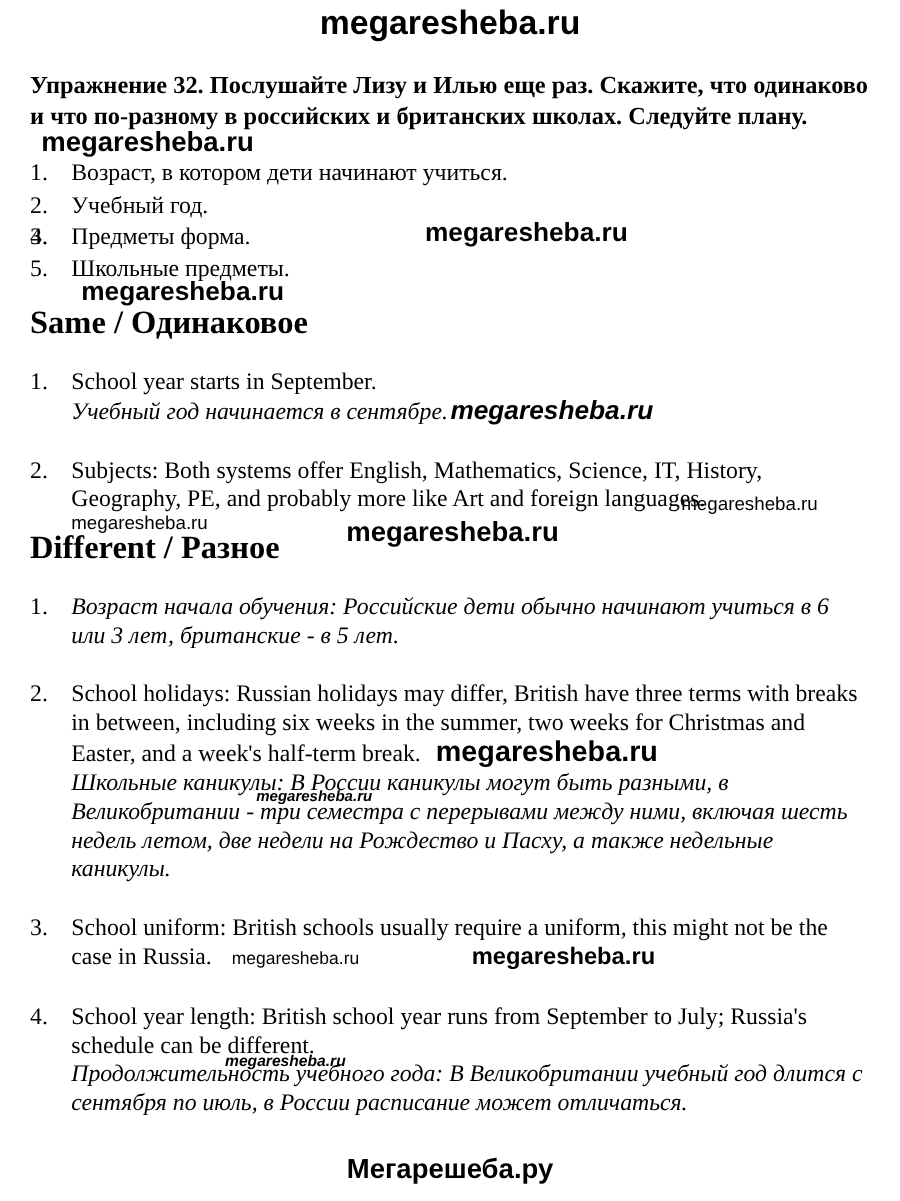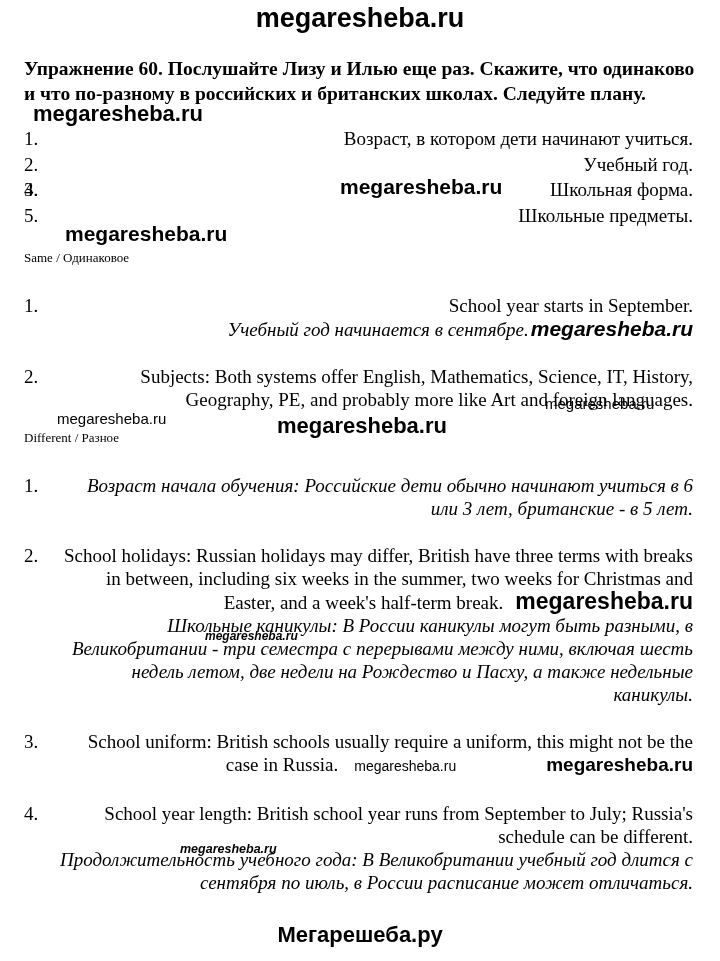--- a/index.html
+++ b/index.html
@@ -42,50 +42,50 @@
   .wm-plan3   { font-size:21px; left:316px; top:-3px; }
   .wm-right-sm { font-weight:400; font-size:15px; left:521px; top:-31px; }
   .wm-left-sm  { font-weight:400; font-size:15px; left:33px;  top:-16px; }
   .wm-center-big { font-size:22px; left:253px; top:-13px; }
   .wm-between-lines { font-size:12px; left:148px; top:11px; }
   .wm-above-ru { font-size:12.5px; left:123px; top:-10px; }
 
   
   ol.num-list { list-style:none; counter-reset:n; margin:0; padding:0; }
   ol.num-list > li {
-    counter-increment:n; position:relative; padding-left:33px;text-align:right;
+    counter-increment:n; position:relative; padding-left:33px;
   }
   ol.num-list > li::before {
     content:counter(n) "."; position:absolute; left:0; top:0;
   }
   ol.plan-list > li { line-height:25.5px; }
   ol.answer-list > li { line-height:23px;margin-top:24px; }
   .ru { font-style:italic; }
-  .section-heading { font-weight:400; font-size:13px; line-height:24px; }
+  .section-heading { font-weight:700; font-size:26px; line-height:24px; }
   .heading-row { position:relative; }
   .diff-heading-row { margin-top:15px; }
   .ru-rel { position:relative; }
 </style>
 </head>
 <body>
 
 <div class="page">
   <div class="site-title">megaresheba.ru</div>
 
   <div class="content">
 
-    <div class="exercise-title">Упражнение 60. Послушайте Лизу и Илью еще раз. Скажите, что одинаково и что по-разному в российских и британских школах. Следуйте плану.</div>
+    <div class="exercise-title">Упражнение 32. Послушайте Лизу и Илью еще раз. Скажите, что одинаково и что по-разному в российских и британских школах. Следуйте плану.</div>
 
     <span class="wm wm-block1">megaresheba.ru</span>
 
     <ol class="num-list plan-list">
       <li><span>Возраст, в котором дети начинают учиться.</span></li>
       <li><span>Учебный год.</span></li>
       <li><span class="wm wm-abs wm-plan3">megaresheba.ru</span></li>
-      <li><span>Школьная форма.</span></li>
+      <li><span>Предметы форма.</span></li>
       <li><span>Школьные предметы.</span></li>
     </ol>
 
     <span class="wm wm-block2">megaresheba.ru</span>
 
     <div class="section-heading">Same / Одинаковое</div>
 
     <ol class="num-list answer-list">
       <li>
         <div><span>School year starts in September.</span></div>

